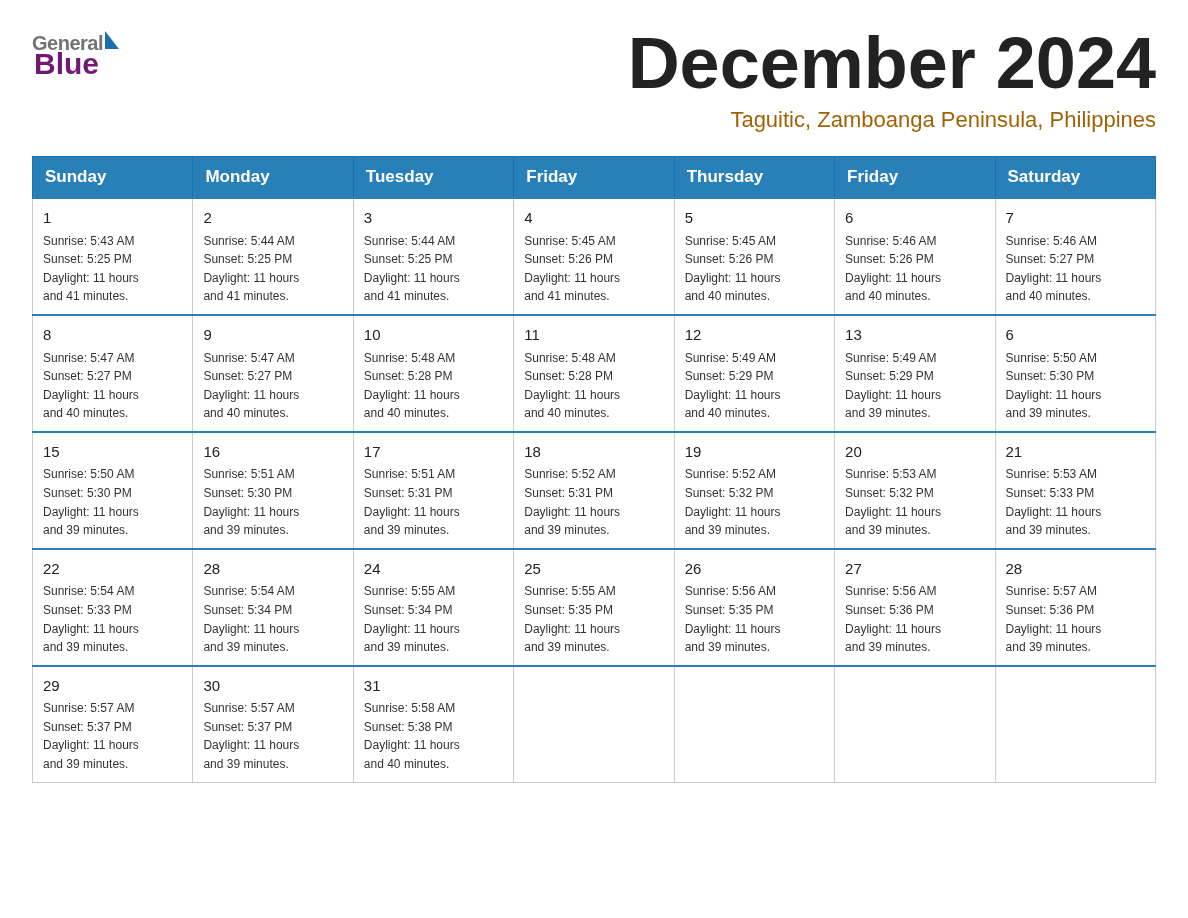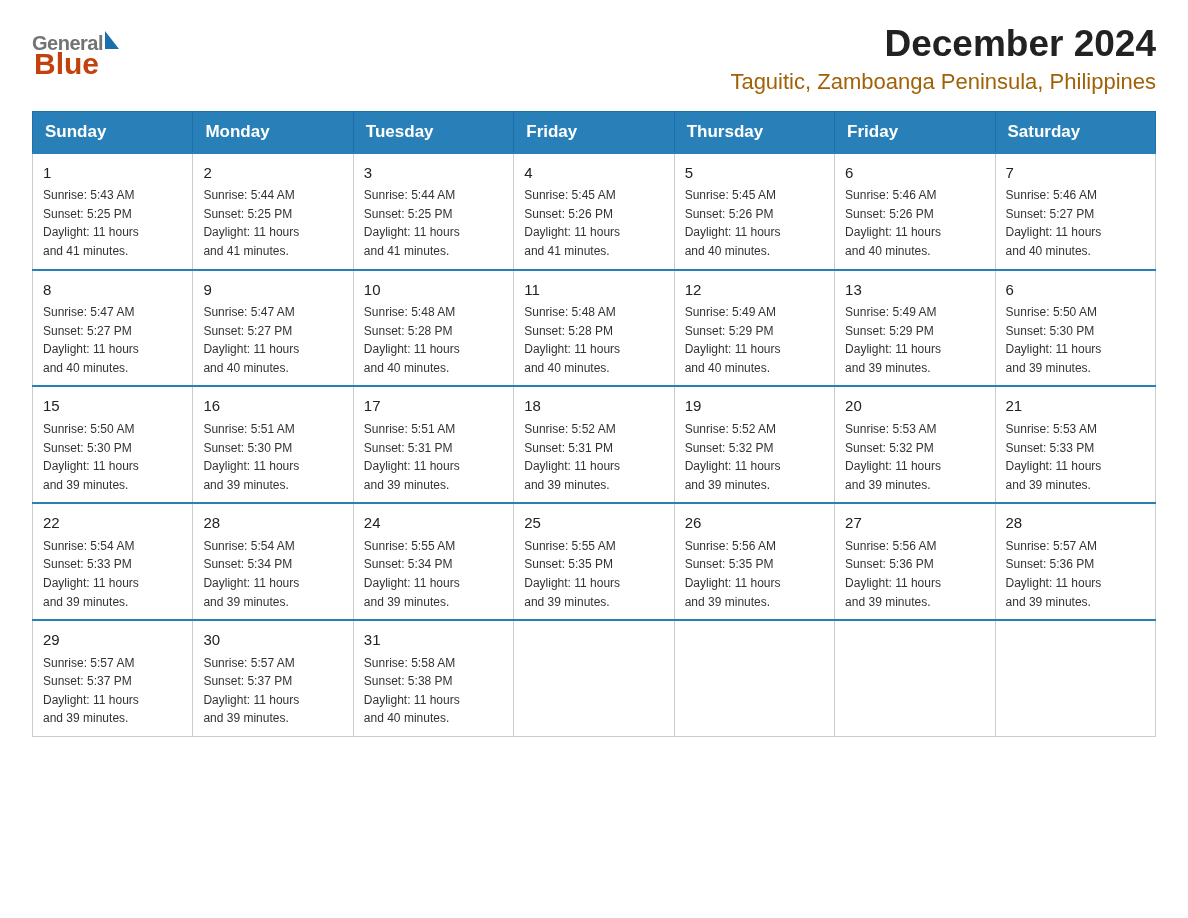--- a/index.html
+++ b/index.html
@@ -20,34 +20,34 @@
     .logo {
       display: flex;
       flex-direction: column;
       align-items: flex-start;
       margin-top: 8px;
     }
     .title-block {
       text-align: right;
     }
     .month-title {
-      font-size: 37px;
+      font-size: 72px;
       font-weight: bold;
       color: #222;
       line-height: 1.1;
     }
     .location-title {
       font-size: 22px;
       color: #a16207;
       margin-top: 4px;
     }
     .calendar-table {
       width: 100%;
       border-collapse: collapse;
-      margin-top: 16px;
+      margin-top: 23px;
     }
     .calendar-table th {
       background-color: #2980b9;
       color: #fff;
       font-size: 17px;
       font-weight: bold;
       padding: 10px 12px;
       text-align: left;
       border: 1px solid #1a6fad;
     }
@@ -97,21 +97,21 @@
       position: relative;
       top: -4px;
     }
     .logo-row1 {
       display: flex;
       align-items: center;
     }
     .logo-row2 {
       font-size: 30px;
       font-weight: bold;
-      color: #c2410c;
+      color: #701a75;
       margin-top: -8px;
       padding-left: 2px;
     }
   </style>
 </head>
 <body>
 
 <div class="header">
   <div class="logo">
     <div class="logo-row1">

